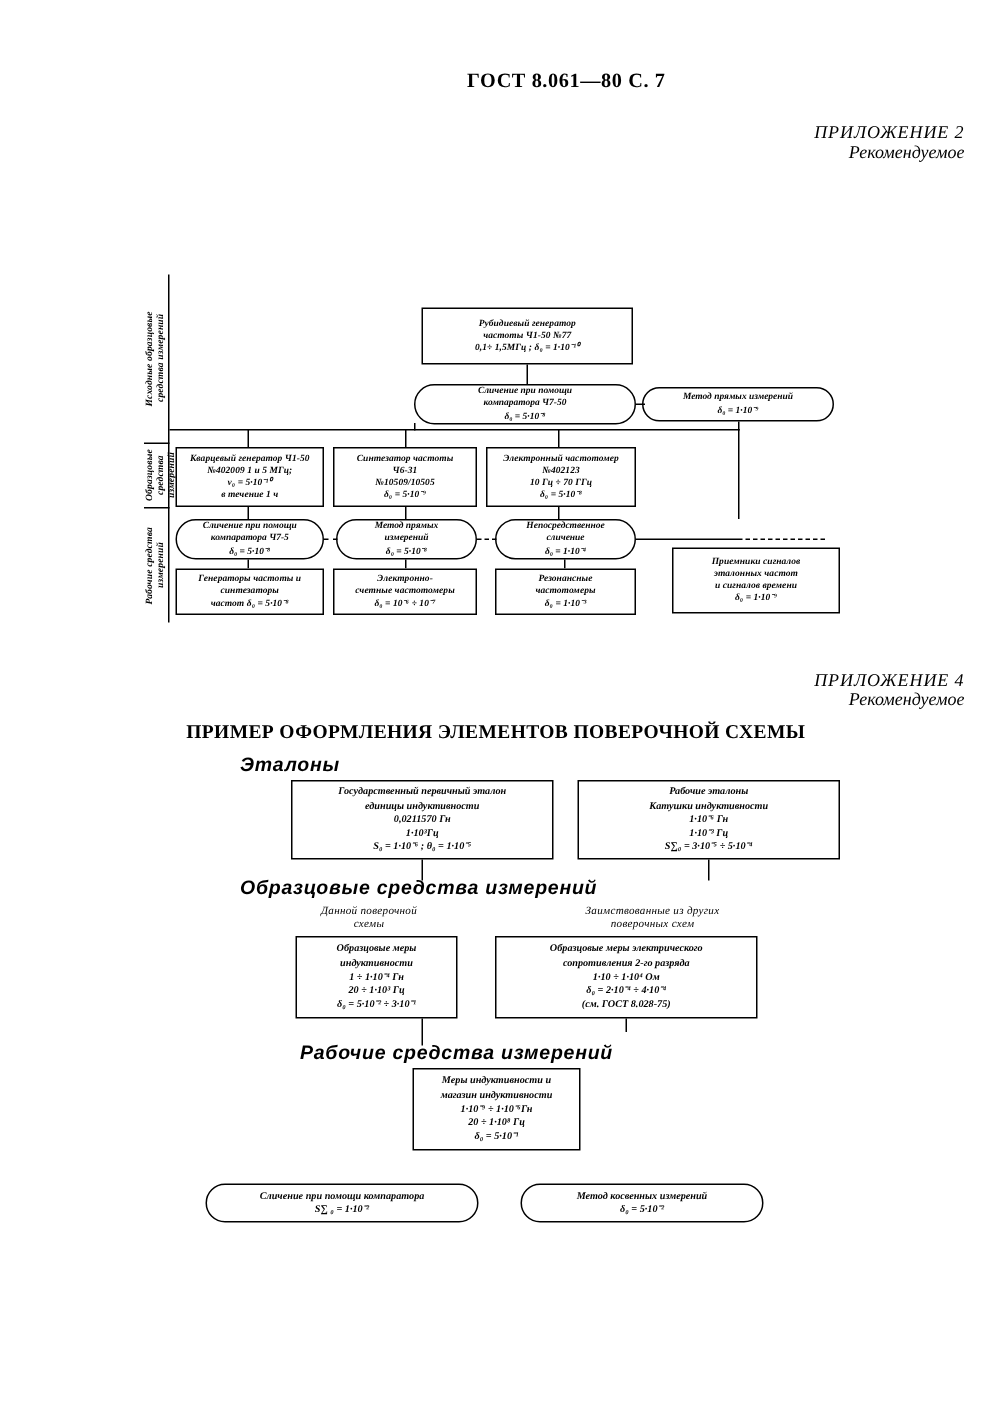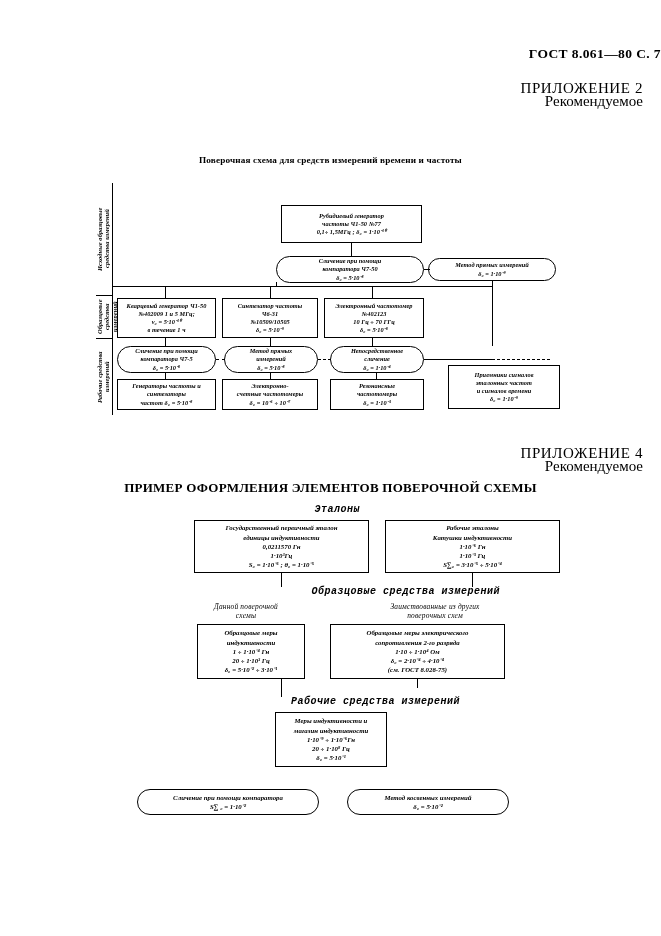--- a/index.html
+++ b/index.html
@@ -9,28 +9,28 @@
     font-family:"Liberation Serif", serif;
     color:#000;
     position:relative;
     overflow:hidden;
   }
   .page{position:relative;width:661px;height:936px;}
 
   
   .gost-head{
     position:absolute;top:46px;left:0;width:661px;
-    text-align:right;
+    text-align:center;
     font-family:"Liberation Serif", serif;
     font-weight:bold;font-size:13.5px;letter-spacing:.4px;
     padding-left:94px;box-sizing:border-box;
   }
   .annex{
     position:absolute;right:18px;text-align:right;
-    font-size:15px;line-height:13px;
+    font-style:italic;font-size:12px;line-height:13px;
     font-family:"Liberation Serif", serif;
   }
   .annex .a1{letter-spacing:.6px;}
   .annex2{top:82px;}
   .annex3{top:447px;}
 
   .title{
     position:absolute;left:0;width:661px;text-align:center;
     font-weight:bold;font-size:10.6px;letter-spacing:.25px;line-height:13px;
   }
@@ -89,24 +89,24 @@
   .ln{position:absolute;background:#000;}
   .lnh{height:1px;}
   .lnv{width:1px;}
   .dash{
     position:absolute;height:0;border-top:1px dashed #000;
   }
 
   
   .scheme2{position:absolute;left:0;top:503px;width:661px;height:340px;}
   .grouplabel{
-    position:absolute;text-align:right;
+    position:absolute;text-align:left;
     font-style:italic;font-weight:bold;
-    font-size:10px;line-height:10px;
-    font-family:Liberation Mono, monospace;
+    font-size:13px;line-height:10px;
+    font-family:Liberation Sans, sans-serif;
     letter-spacing:.5px;
     white-space:pre-line;
   }
   .sublabel{
     position:absolute;text-align:center;
     font-style:italic;
     font-size:7.4px;line-height:9px;
     font-family:"Liberation Serif", serif;
     letter-spacing:.2px;
     white-space:pre-line;
@@ -137,21 +137,20 @@
 
 <div class="page">
 
   <div class="gost-head">ГОСТ 8.061—80 С. 7</div>
 
   <div class="annex annex2">
     <div class="a1">ПРИЛОЖЕНИЕ 2</div>
     <div>Рекомендуемое</div>
   </div>
 
-  <div class="subtitle">Поверочная схема для средств измерений времени и частоты</div>
 
   <div class="scheme1">
 
     <div class="ln lnv" style="left:112px;top:0px;height:232px;"></div>
     <div class="ln lnh" style="left:96px;top:112px;width:17px;"></div>
     <div class="ln lnh" style="left:96px;top:155px;width:17px;"></div>
 
     <div class="vlabel" style="left:96px;top:2px;height:108px;width:16px;">Исходные образцовые
 средства измерений</div>
     <div class="vlabel" style="left:96px;top:114px;height:40px;width:16px;">Образцовые

